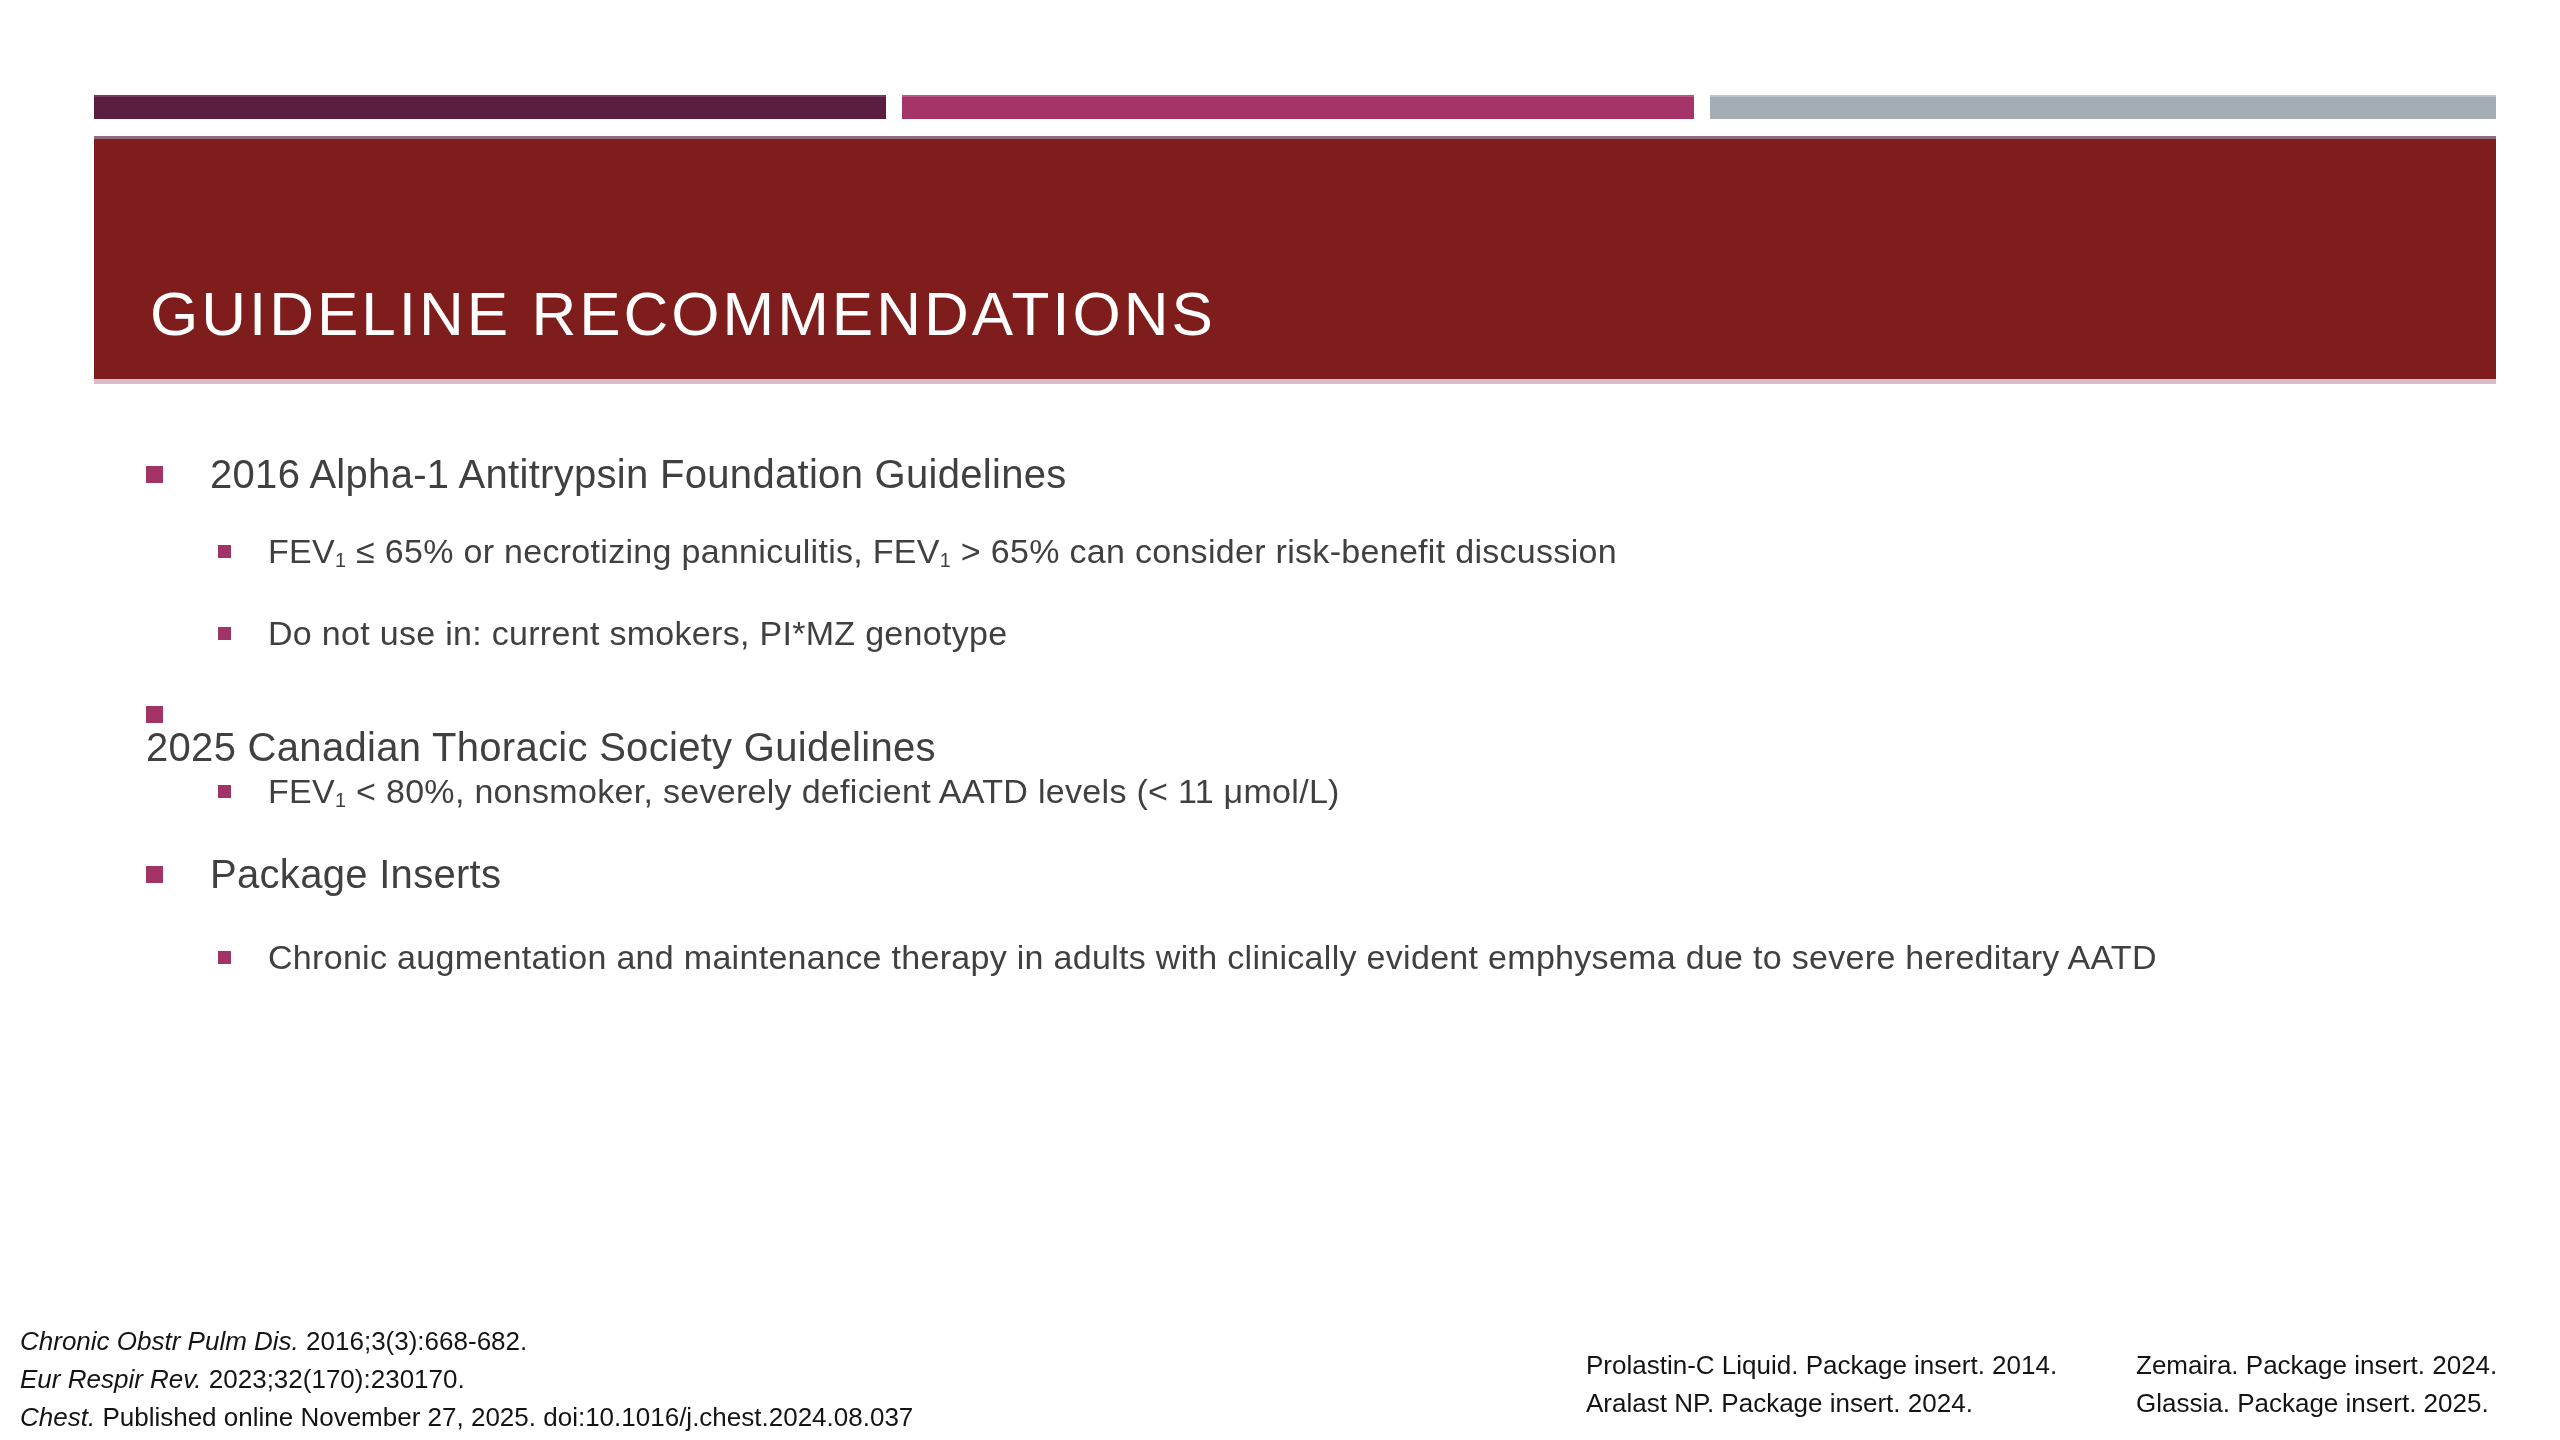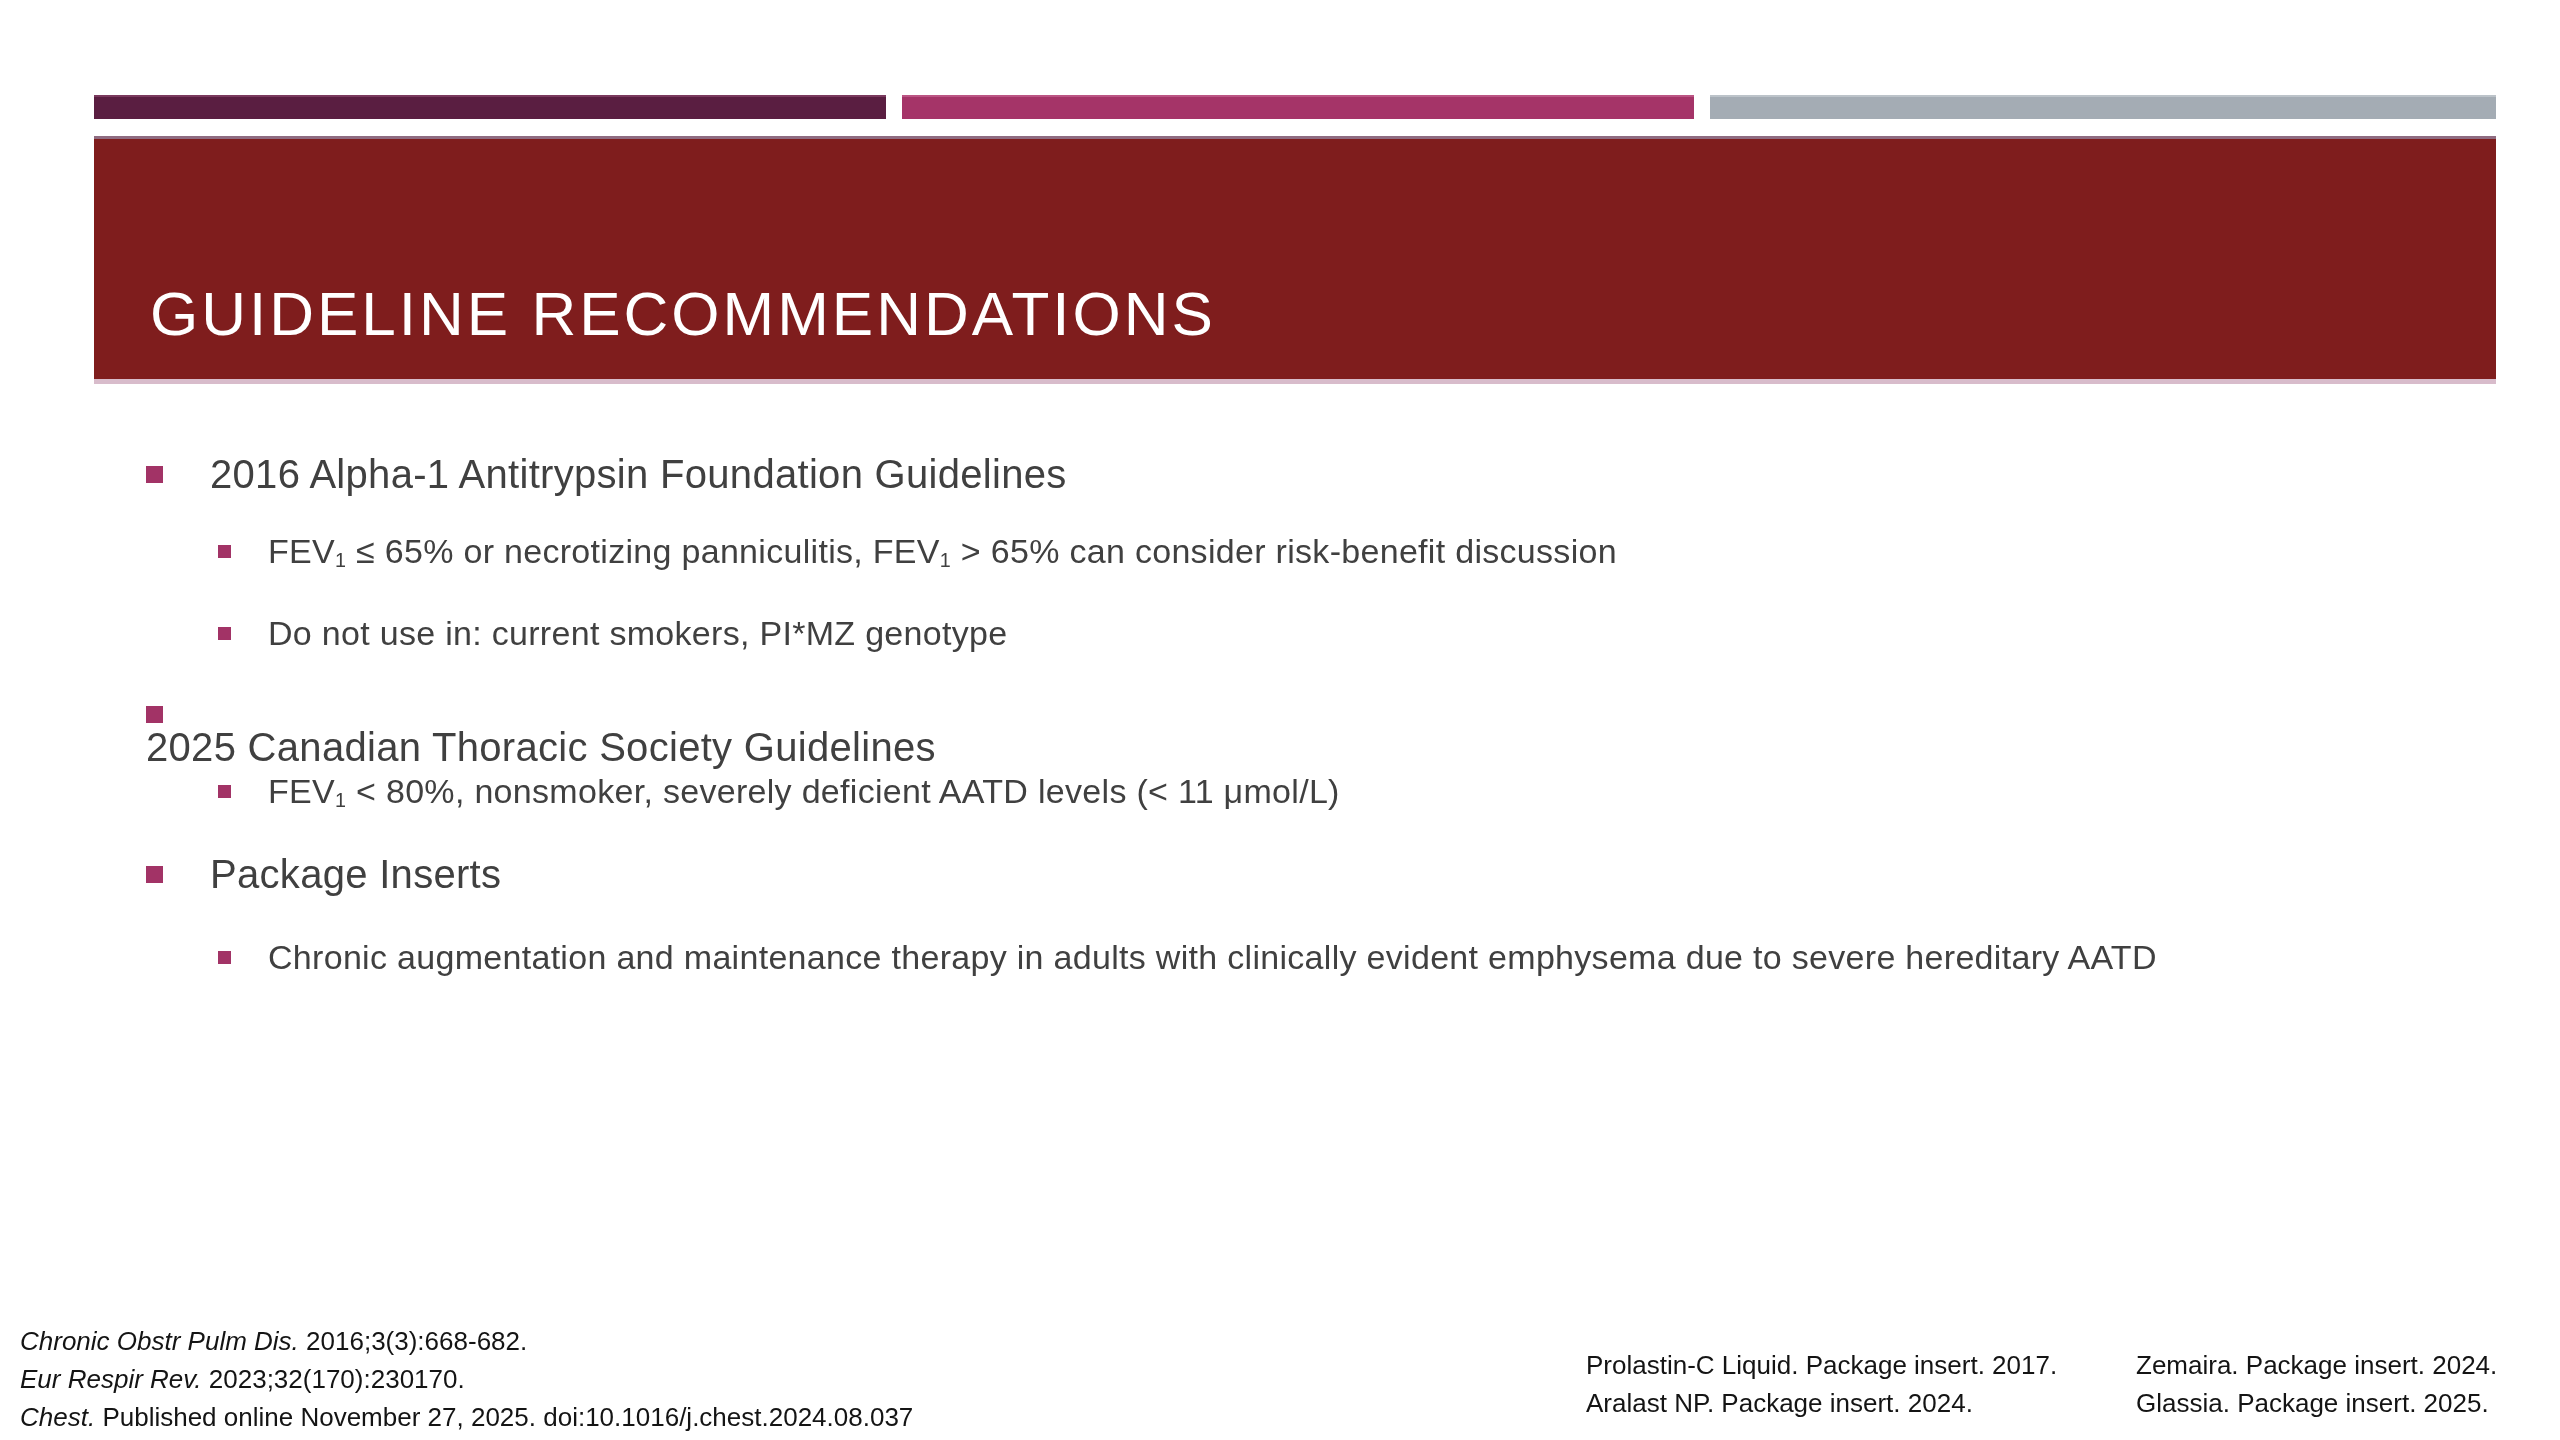--- a/index.html
+++ b/index.html
@@ -118,21 +118,21 @@
 
   </div>
 
   <div class="fn fn-left">
     <div><i>Chronic Obstr Pulm Dis.</i><span> 2016;3(3):668-682.</span></div>
     <div><i>Eur Respir Rev.</i><span> 2023;32(170):230170.</span></div>
     <div><i>Chest.</i><span> Published online November 27, 2025. doi:10.1016/j.chest.2024.08.037</span></div>
   </div>
 
   <div class="fn fn-right-1">
-    <div>Prolastin-C Liquid. Package insert. 2017.</div>
+    <div>Prolastin-C Liquid. Package insert. 2014.</div>
     <div>Aralast NP. Package insert. 2024.</div>
   </div>
 
   <div class="fn fn-right-2">
     <div>Zemaira. Package insert. 2024.</div>
     <div>Glassia. Package insert. 2025.</div>
   </div>
 
 </div>
 

